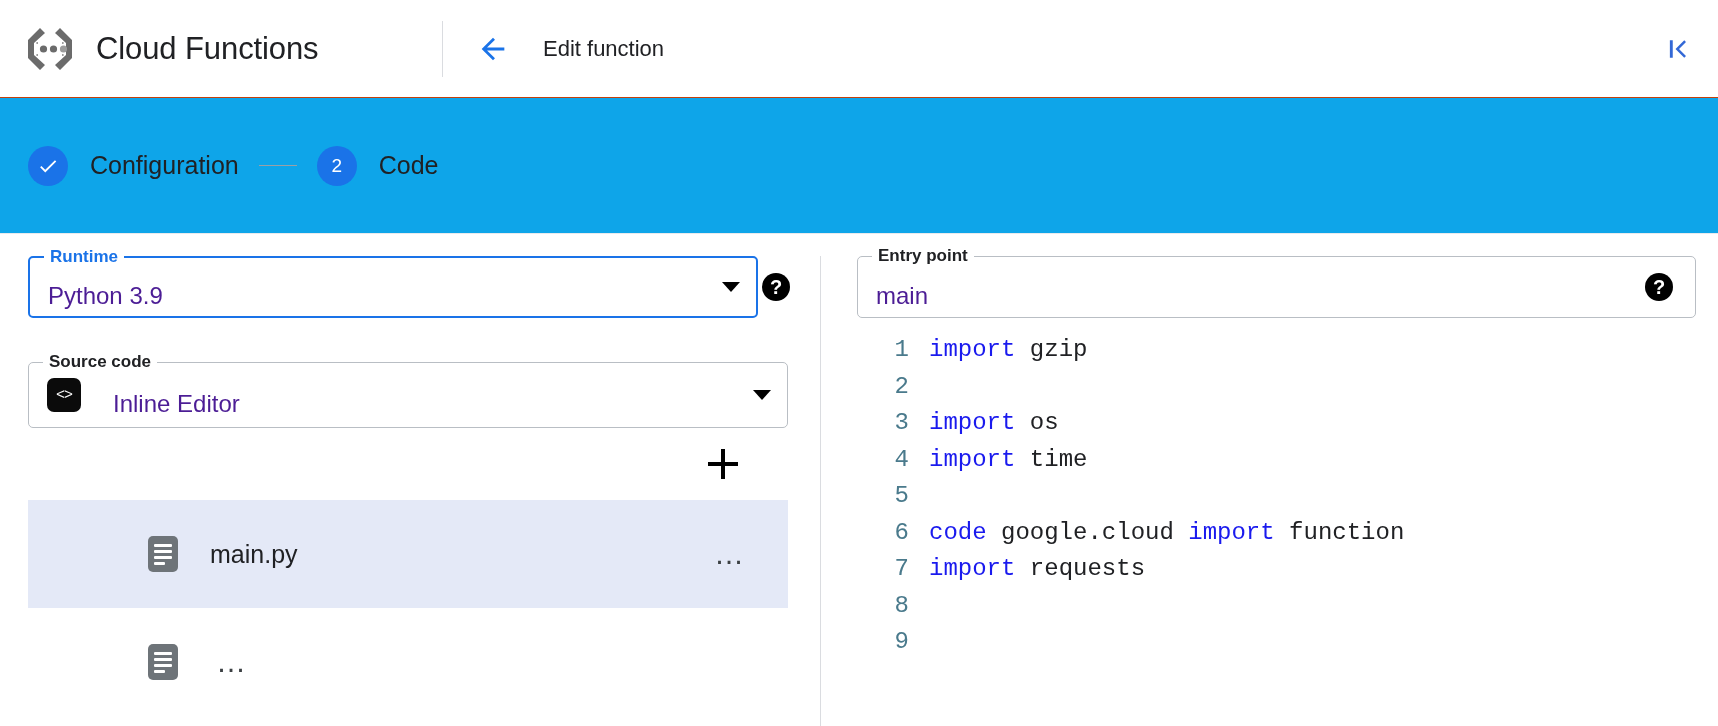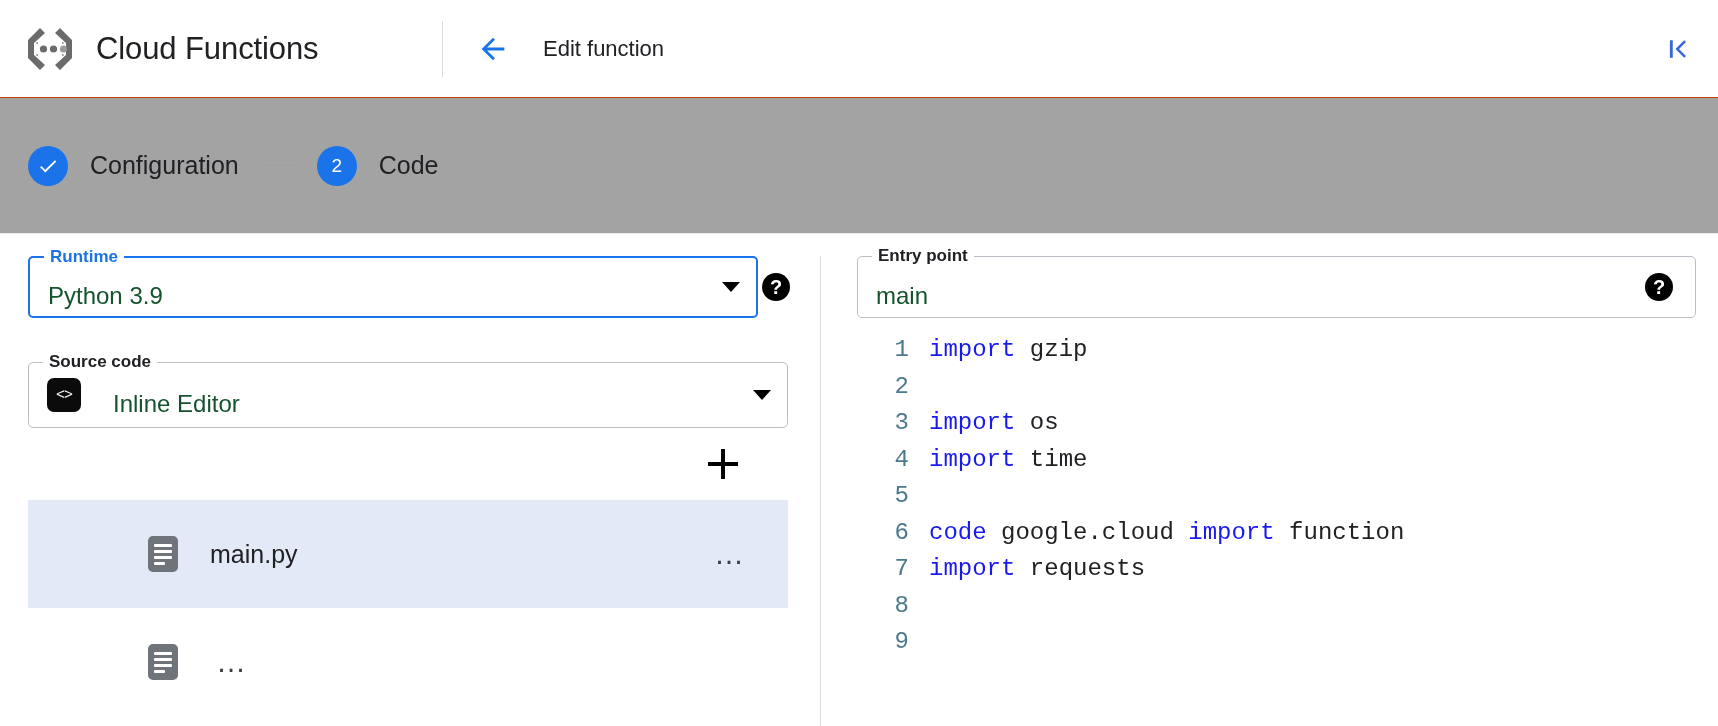--- a/index.html
+++ b/index.html
@@ -63,21 +63,21 @@
     cursor: pointer;
   }
 
   
   .stepper {
     height: 136px;
     display: flex;
     align-items: center;
     padding-left: 28px;
     border-bottom: 1px solid #e8eaed;
-    background: #a3a3a3;
+    background: #0ea5e9;
   }
   .step { display: flex; align-items: center; cursor: pointer; }
   .step-circle {
     width: 40px; height: 40px;
     border-radius: 50%;
     background: #1a73e8;
     color: #fff;
     display: flex; align-items: center; justify-content: center;
     font-size: 19px;
     flex: none;
@@ -135,21 +135,21 @@
     background: #fff;
     font-size: 17px;
     font-weight: bold;
     color: #202124;
     line-height: 20px;
     white-space: nowrap;
   }
   .field.focused .field-label { color: #1a73e8; }
   .field-value {
     font-size: 24px;
-    color: #14532d;
+    color: #4c1d95;
     flex: 1;
     white-space: nowrap;
     overflow: hidden;
     margin-top: 17px;
   }
   .caret {
     width: 0; height: 0;
     border-left: 9px solid transparent;
     border-right: 9px solid transparent;
     border-top: 10px solid #000;

